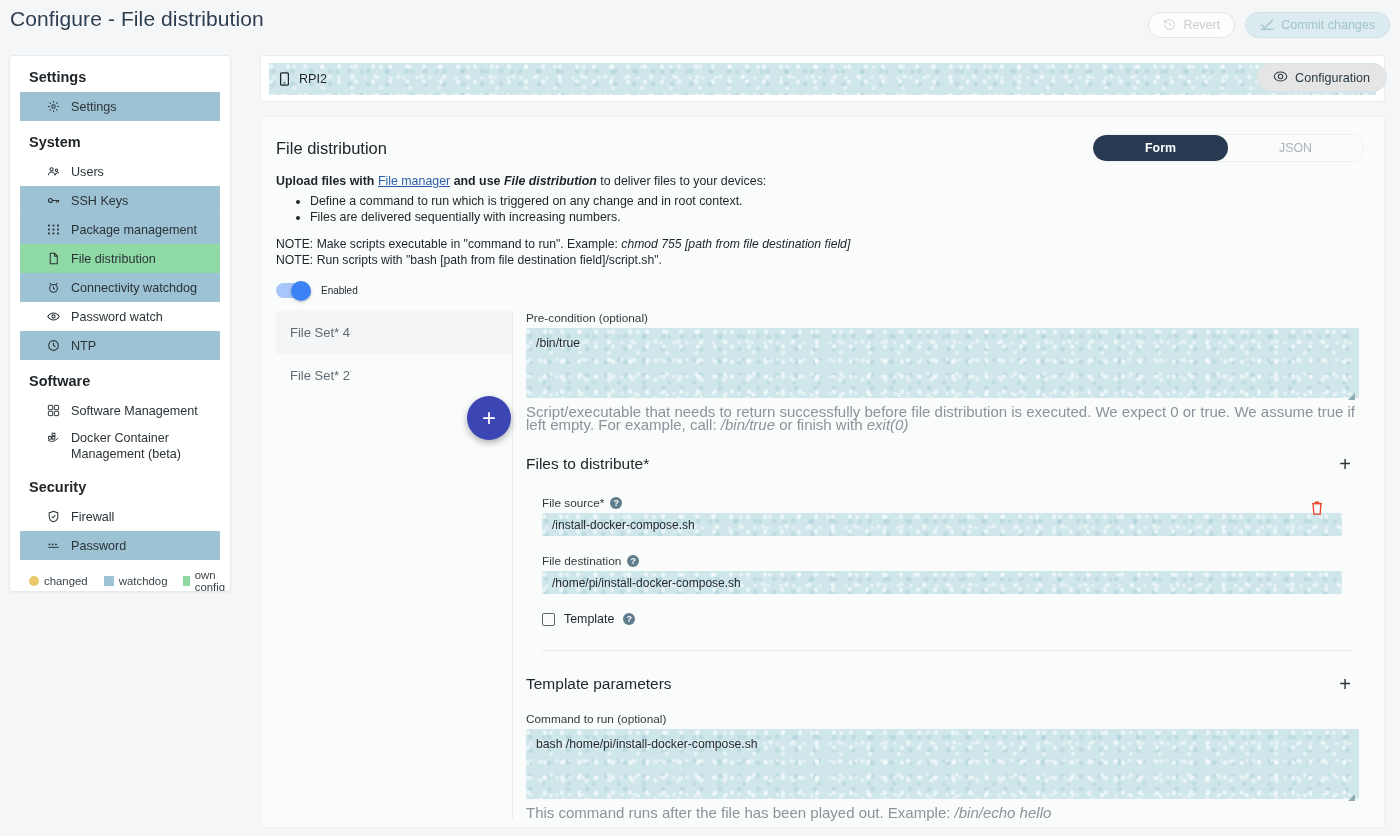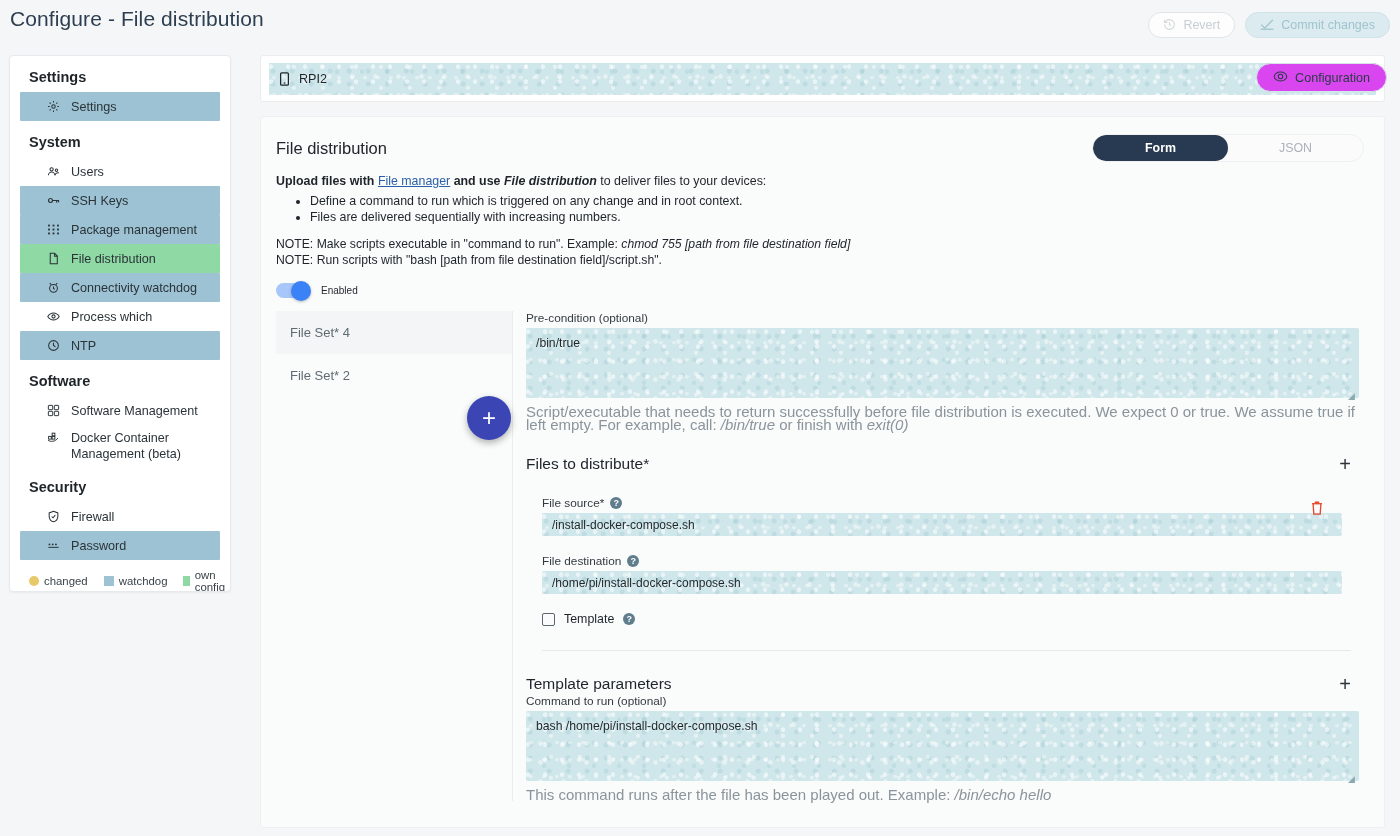--- a/index.html
+++ b/index.html
@@ -101,21 +101,21 @@
   .caret {
     position: absolute; right: 12px; top: 13px;
     width: 0; height: 0;
     border-left: 5px solid transparent; border-right: 5px solid transparent;
     border-top: 6px solid #4a5cc4;
   }
   .config-btn {
     position: absolute; right: -3px; top: 7px;
     display: flex; align-items: center; gap: 7px;
     height: 29px; padding: 0 16px; border-radius: 15px;
-    border: 1px solid #d6e4e9; background: #d946ef;
+    border: 1px solid #d6e4e9; background: #e5e5e5;
     color: #2a3b45; font-size: 12.6px; cursor: pointer;
   }
 
   .panel {
     margin: 14px 15px 0 15px;
     background: #fafbfb; border: 1px solid #efefef; border-radius: 3px;
     height: 712px; position: relative; overflow: hidden;
   }
   .panel-head {
     display: flex; align-items: center; justify-content: space-between;
@@ -328,21 +328,21 @@
         <span>Connectivity watchdog</span>
       </div>
 
       <div class="nav-item">
         <span class="ico">
           <svg width="13" height="13" viewBox="0 0 24 24" fill="none" stroke="#2b3338" stroke-width="1.9">
             <path d="M1.5 12S5.5 5.5 12 5.5 22.5 12 22.5 12 18.5 18.5 12 18.5 1.5 12 1.5 12z"></path>
             <circle cx="12" cy="12" r="3"></circle>
           </svg>
         </span>
-        <span>Process which</span>
+        <span>Password watch</span>
       </div>
 
       <div class="nav-item inherited">
         <span class="ico">
           <svg width="13" height="13" viewBox="0 0 24 24" fill="none" stroke="#2b3338" stroke-width="1.9">
             <circle cx="12" cy="12" r="9"></circle>
               <path d="M12 6.8V12l3.6 2.2"></path>
           </svg>
         </span>
         <span>NTP</span>
@@ -528,21 +528,21 @@
               </div>
             </div>
 
             <div class="divider"></div>
 
             <div class="sec-head">
               <div class="sec-title">Template parameters</div>
               <div class="plus-btn">+</div>
             </div>
 
-            <div style="">
+            <div style="margin-top:18px">
               <div class="fld-label">
                 <span>Command to run (optional)</span>
               </div>
               <div class="ta-wrap">
                 <textarea class="ta texture" style="">bash /home/pi/install-docker-compose.sh</textarea>
                 <span class="ta-grip">◢</span>
               </div>
               <div class="help-txt"><span>This command runs after the file has been played out. Example: </span><i>/bin/echo hello</i></div>
             </div>
 

